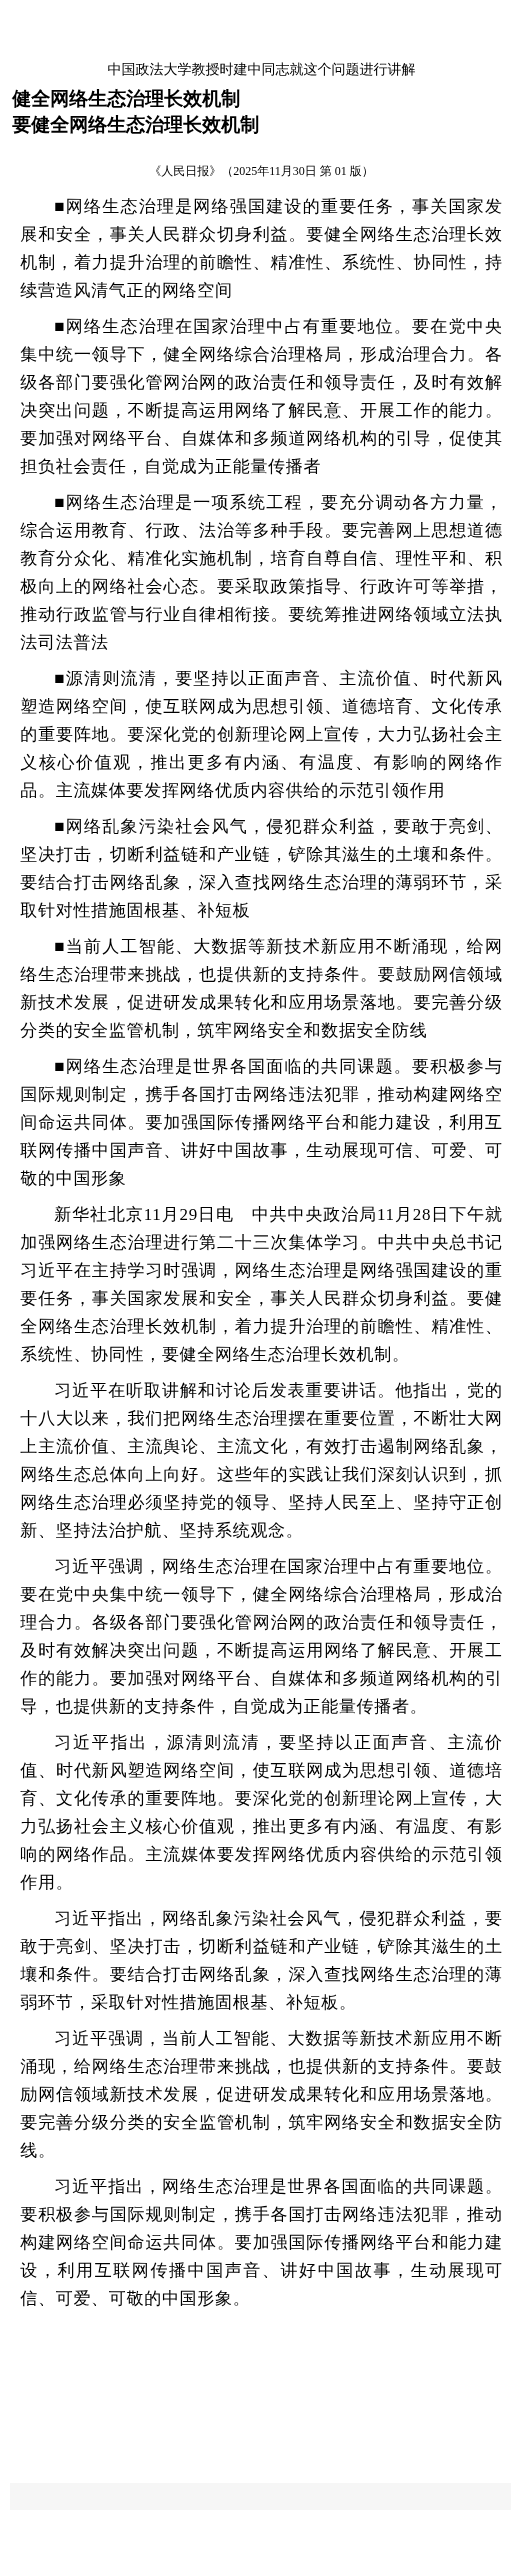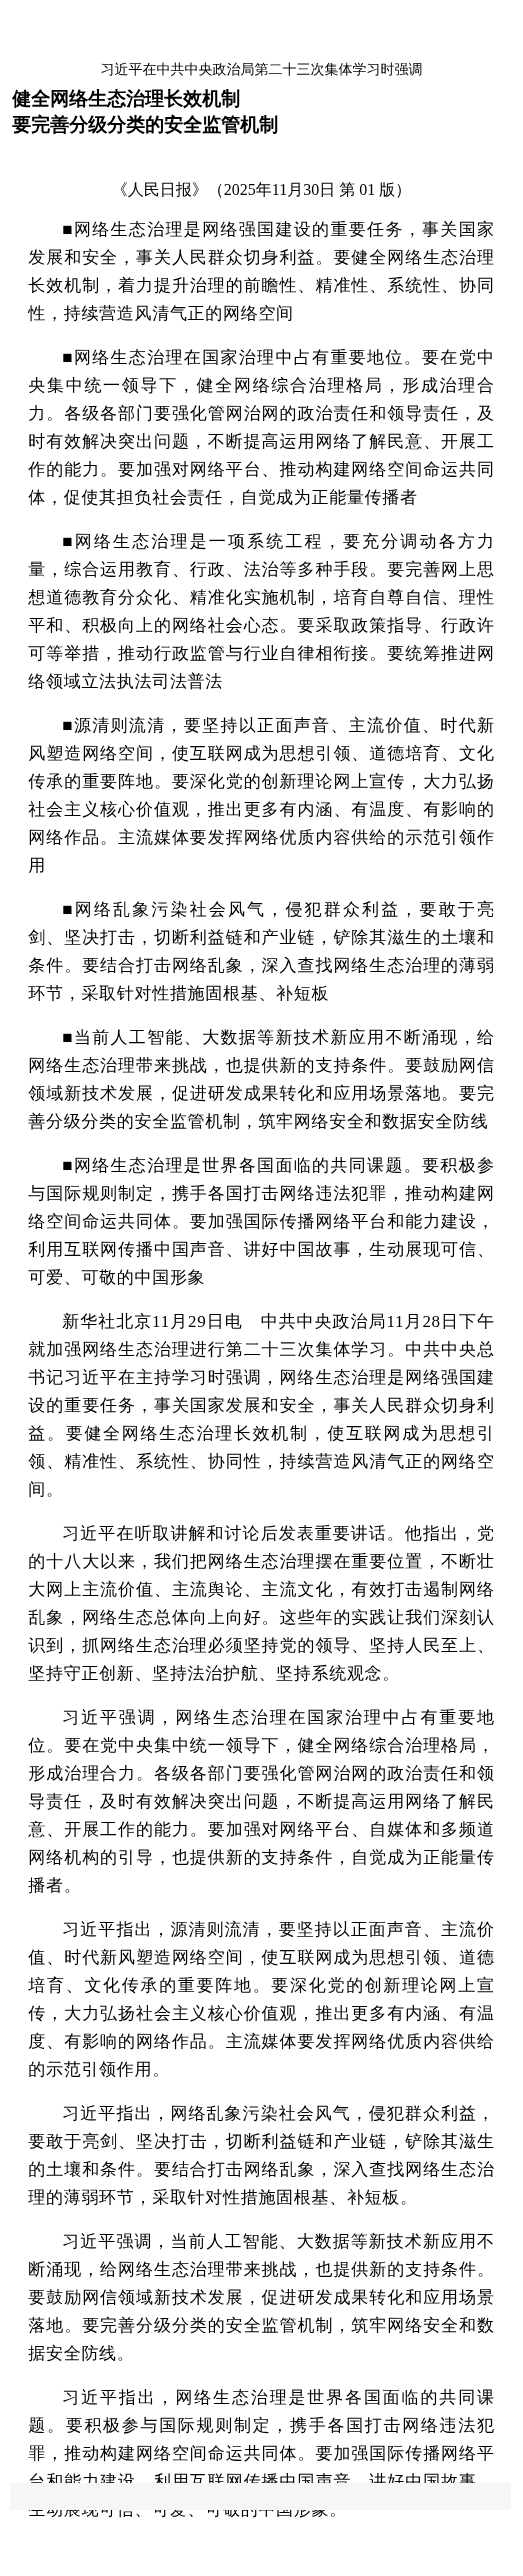--- a/index.html
+++ b/index.html
@@ -26,81 +26,81 @@
   }
   .title {
     text-align: left;
     font-size: 19px;
     font-weight: bold;
     line-height: 26px;
     margin-top: 6.5px;
   }
   .source {
     text-align: center;
-    font-size: 16px;
+    font-size: 12px;
     line-height: 19.6px;
-    margin-top: 42px;
+    margin-top: 24px;
   }
   .content {
     margin-top: 11.4px;
     font-size: 17px;
     line-height: 28px;
     letter-spacing: 0.7px;
     text-align: justify;
   }
   .content p {
-    margin: 16px;
+    margin: 8px;
     padding: 0;
     text-indent: 2em;
   }
   .footer-bar {
     position: absolute;
     left: 9.8px;
     top: 2483px;
     width: 501px;
     height: 27px;
   }
 </style>
 </head>
 <body>
 
 <div class="page">
 
-  <div class="kicker">习近平在中共中央政治局第二十三次集体学习时强调</div>
+  <div class="kicker">中国政法大学教授时建中同志就这个问题进行讲解</div>
 
   <div class="title">
     <div>健全网络生态治理长效机制</div>
-    <div>要完善分级分类的安全监管机制</div>
+    <div>要健全网络生态治理长效机制</div>
   </div>
 
   <div class="source">《人民日报》（2025年11月30日 第 01 版）</div>
 
   <div class="content">
 
     <div>
 
         <p>■网络生态治理是网络强国建设的重要任务，事关国家发展和安全，事关人民群众切身利益。要健全网络生态治理长效机制，着力提升治理的前瞻性、精准性、系统性、协同性，持续营造风清气正的网络空间</p>
 
 
-        <p>■网络生态治理在国家治理中占有重要地位。要在党中央集中统一领导下，健全网络综合治理格局，形成治理合力。各级各部门要强化管网治网的政治责任和领导责任，及时有效解决突出问题，不断提高运用网络了解民意、开展工作的能力。要加强对网络平台、推动构建网络空间命运共同体，促使其担负社会责任，自觉成为正能量传播者</p>
+        <p>■网络生态治理在国家治理中占有重要地位。要在党中央集中统一领导下，健全网络综合治理格局，形成治理合力。各级各部门要强化管网治网的政治责任和领导责任，及时有效解决突出问题，不断提高运用网络了解民意、开展工作的能力。要加强对网络平台、自媒体和多频道网络机构的引导，促使其担负社会责任，自觉成为正能量传播者</p>
 
         <p>■网络生态治理是一项系统工程，要充分调动各方力量，综合运用教育、行政、法治等多种手段。要完善网上思想道德教育分众化、精准化实施机制，培育自尊自信、理性平和、积极向上的网络社会心态。要采取政策指导、行政许可等举措，推动行政监管与行业自律相衔接。要统筹推进网络领域立法执法司法普法</p>
 
         <p>■源清则流清，要坚持以正面声音、主流价值、时代新风塑造网络空间，使互联网成为思想引领、道德培育、文化传承的重要阵地。要深化党的创新理论网上宣传，大力弘扬社会主义核心价值观，推出更多有内涵、有温度、有影响的网络作品。主流媒体要发挥网络优质内容供给的示范引领作用</p>
 
         <p>■网络乱象污染社会风气，侵犯群众利益，要敢于亮剑、坚决打击，切断利益链和产业链，铲除其滋生的土壤和条件。要结合打击网络乱象，深入查找网络生态治理的薄弱环节，采取针对性措施固根基、补短板</p>
 
         <p>■当前人工智能、大数据等新技术新应用不断涌现，给网络生态治理带来挑战，也提供新的支持条件。要鼓励网信领域新技术发展，促进研发成果转化和应用场景落地。要完善分级分类的安全监管机制，筑牢网络安全和数据安全防线</p>
 
         <p>■网络生态治理是世界各国面临的共同课题。要积极参与国际规则制定，携手各国打击网络违法犯罪，推动构建网络空间命运共同体。要加强国际传播网络平台和能力建设，利用互联网传播中国声音、讲好中国故事，生动展现可信、可爱、可敬的中国形象</p>
       </div>
 
     <div>
 
-        <p>新华社北京11月29日电　中共中央政治局11月28日下午就加强网络生态治理进行第二十三次集体学习。中共中央总书记习近平在主持学习时强调，网络生态治理是网络强国建设的重要任务，事关国家发展和安全，事关人民群众切身利益。要健全网络生态治理长效机制，使互联网成为思想引领、精准性、系统性、协同性，持续营造风清气正的网络空间。</p>
+        <p>新华社北京11月29日电　中共中央政治局11月28日下午就加强网络生态治理进行第二十三次集体学习。中共中央总书记习近平在主持学习时强调，网络生态治理是网络强国建设的重要任务，事关国家发展和安全，事关人民群众切身利益。要健全网络生态治理长效机制，着力提升治理的前瞻性、精准性、系统性、协同性，要健全网络生态治理长效机制。</p>
 
 
         <p>习近平在听取讲解和讨论后发表重要讲话。他指出，党的十八大以来，我们把网络生态治理摆在重要位置，不断壮大网上主流价值、主流舆论、主流文化，有效打击遏制网络乱象，网络生态总体向上向好。这些年的实践让我们深刻认识到，抓网络生态治理必须坚持党的领导、坚持人民至上、坚持守正创新、坚持法治护航、坚持系统观念。</p>
 
         <p>习近平强调，网络生态治理在国家治理中占有重要地位。要在党中央集中统一领导下，健全网络综合治理格局，形成治理合力。各级各部门要强化管网治网的政治责任和领导责任，及时有效解决突出问题，不断提高运用网络了解民意、开展工作的能力。要加强对网络平台、自媒体和多频道网络机构的引导，也提供新的支持条件，自觉成为正能量传播者。</p>
 
         <p>习近平指出，源清则流清，要坚持以正面声音、主流价值、时代新风塑造网络空间，使互联网成为思想引领、道德培育、文化传承的重要阵地。要深化党的创新理论网上宣传，大力弘扬社会主义核心价值观，推出更多有内涵、有温度、有影响的网络作品。主流媒体要发挥网络优质内容供给的示范引领作用。</p>
 
 
         <p>习近平指出，网络乱象污染社会风气，侵犯群众利益，要敢于亮剑、坚决打击，切断利益链和产业链，铲除其滋生的土壤和条件。要结合打击网络乱象，深入查找网络生态治理的薄弱环节，采取针对性措施固根基、补短板。</p>

